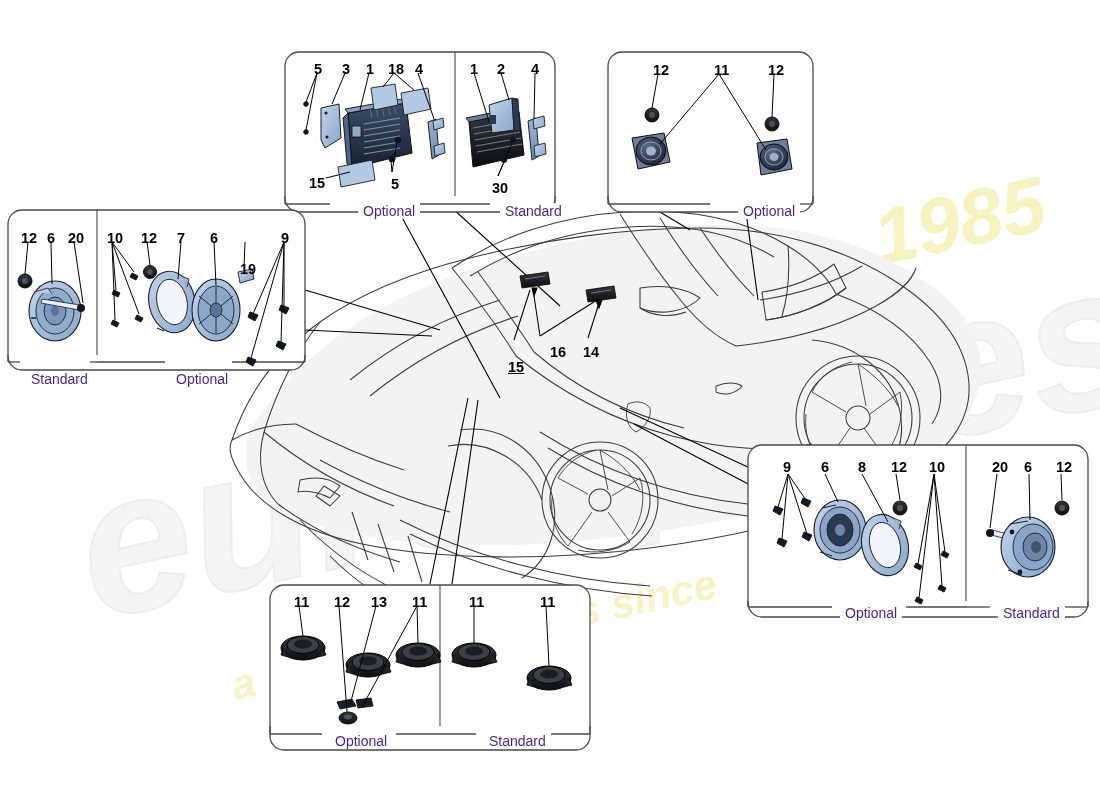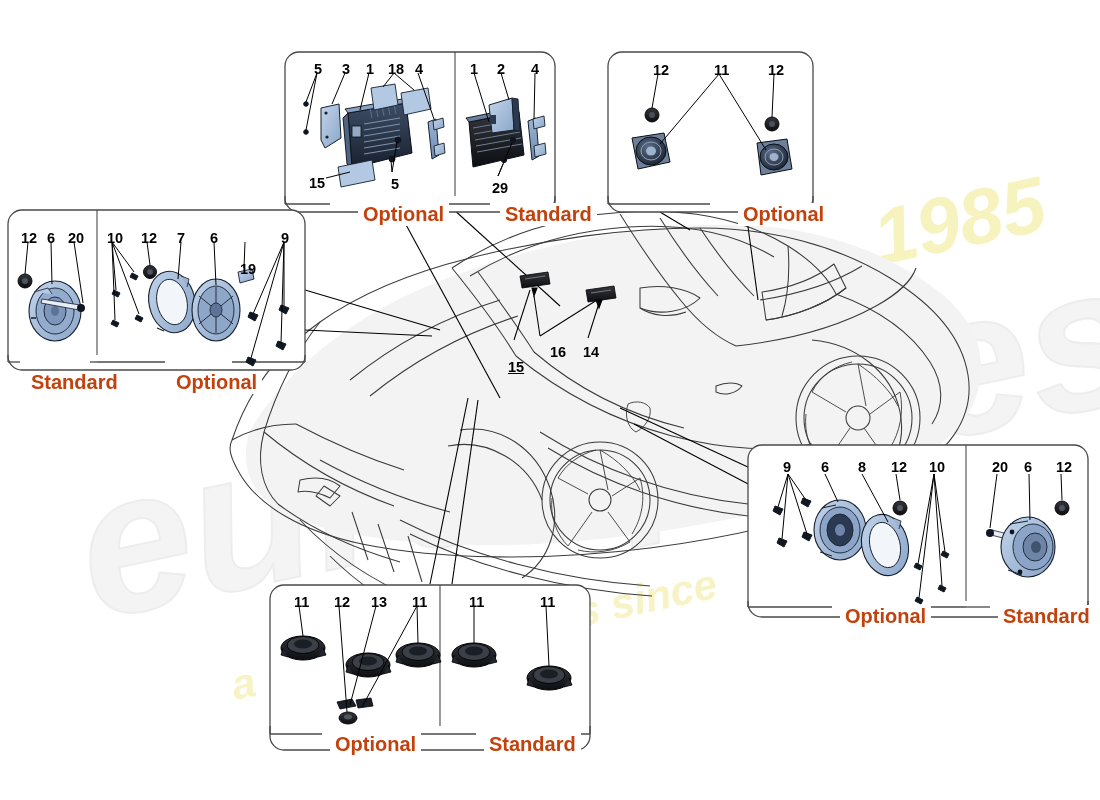--- a/index.html
+++ b/index.html
@@ -4,21 +4,21 @@
 <style>
   html,body{margin:0;padding:0;background:#ffffff;}
   body{width:1100px;height:800px;overflow:hidden;
        font-family:"Liberation Sans", sans-serif;}
   #stage{position:relative;width:1100px;height:800px;background:#ffffff;}
   #stage svg{position:absolute;left:0;top:0;}
   .lbl{position:absolute;font-family:"Liberation Sans",sans-serif;
        font-weight:bold;font-size:14.5px;color:#000;line-height:1;
        white-space:nowrap;}
   .cap{position:absolute;font-family:"Liberation Sans",sans-serif;
-       font-weight:bold;font-size:20px;color:#c2410c;white-space:nowrap;
+       font-weight:normal;font-size:14px;color:#4c1d95;white-space:nowrap;
        background:#fff;padding:0 5px;}
 </style>
 </head>
 <body>
 
 <div id="stage">
 
 <svg width="1100" height="800" viewBox="0 0 1100 800" xmlns="http://www.w3.org/2000/svg">
   <defs>
     <linearGradient id="gLight" x1="0" y1="0" x2="1" y2="1">
@@ -598,21 +598,21 @@
       <div class="lbl" style="left: 314px; top: 62px;">5</div>
       <div class="lbl" style="left: 342px; top: 62px;">3</div>
       <div class="lbl" style="left: 366px; top: 62px;">1</div>
       <div class="lbl" style="left: 388px; top: 62px;">18</div>
       <div class="lbl" style="left: 415px; top: 62px;">4</div>
       <div class="lbl" style="left: 309px; top: 176px;">15</div>
       <div class="lbl" style="left: 391px; top: 177px;">5</div>
       <div class="lbl" style="left: 470px; top: 62px;">1</div>
       <div class="lbl" style="left: 497px; top: 62px;">2</div>
       <div class="lbl" style="left: 531px; top: 62px;">4</div>
-      <div class="lbl" style="left: 492px; top: 181px;">29</div>
+      <div class="lbl" style="left: 492px; top: 181px;">30</div>
       <div class="lbl" style="left: 653px; top: 63px;">12</div>
       <div class="lbl" style="left: 714px; top: 63px;">11</div>
       <div class="lbl" style="left: 768px; top: 63px;">12</div>
       <div class="lbl" style="left: 21px; top: 231px;">12</div>
       <div class="lbl" style="left: 47px; top: 231px;">6</div>
       <div class="lbl" style="left: 68px; top: 231px;">20</div>
       <div class="lbl" style="left: 107px; top: 231px;">10</div>
       <div class="lbl" style="left: 141px; top: 231px;">12</div>
       <div class="lbl" style="left: 177px; top: 231px;">7</div>
       <div class="lbl" style="left: 210px; top: 231px;">6</div>

